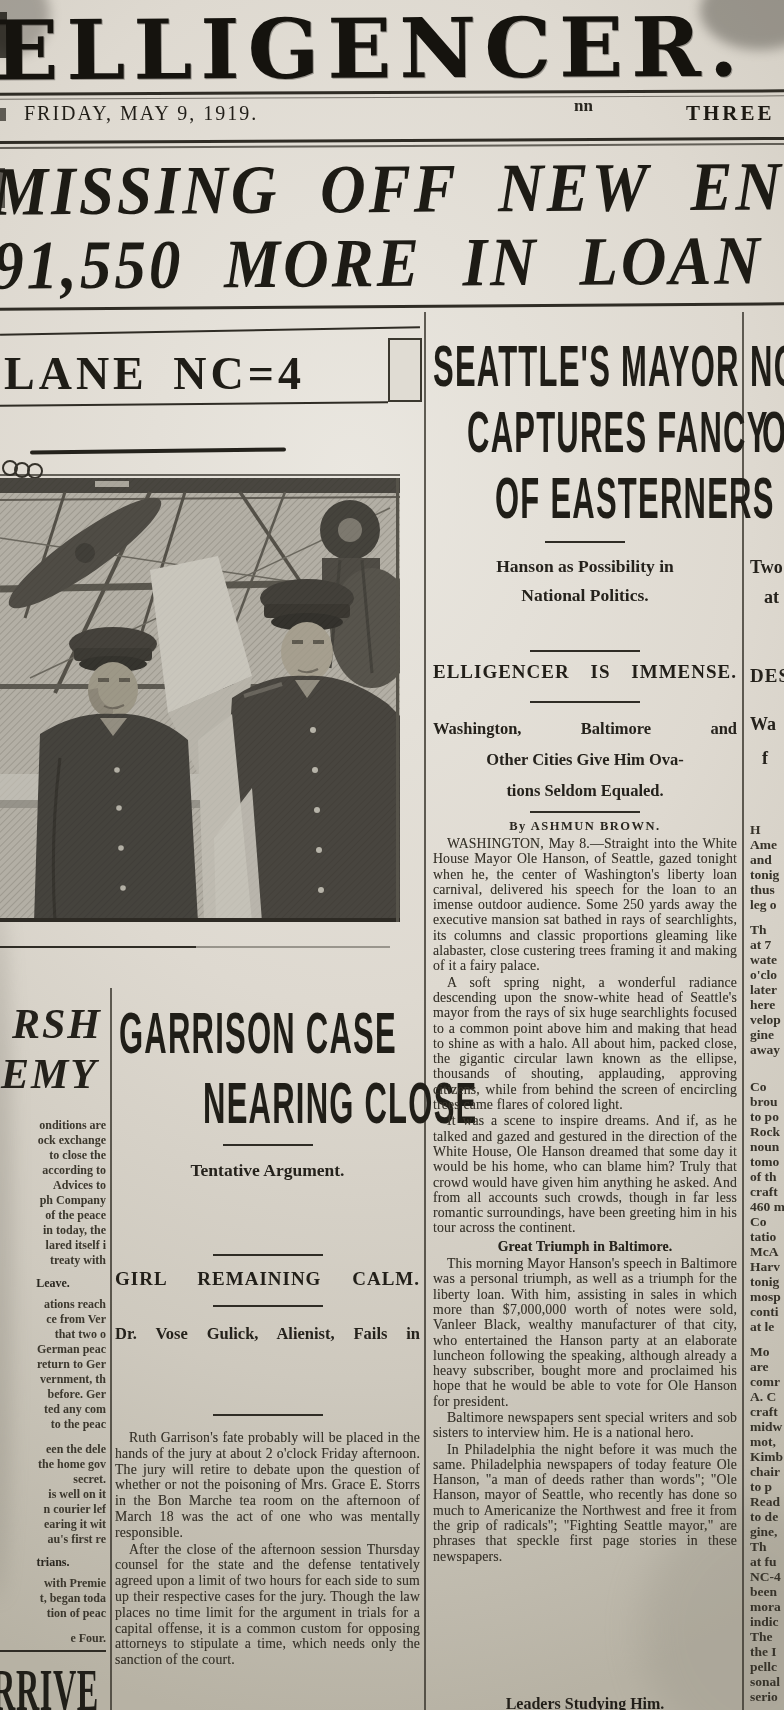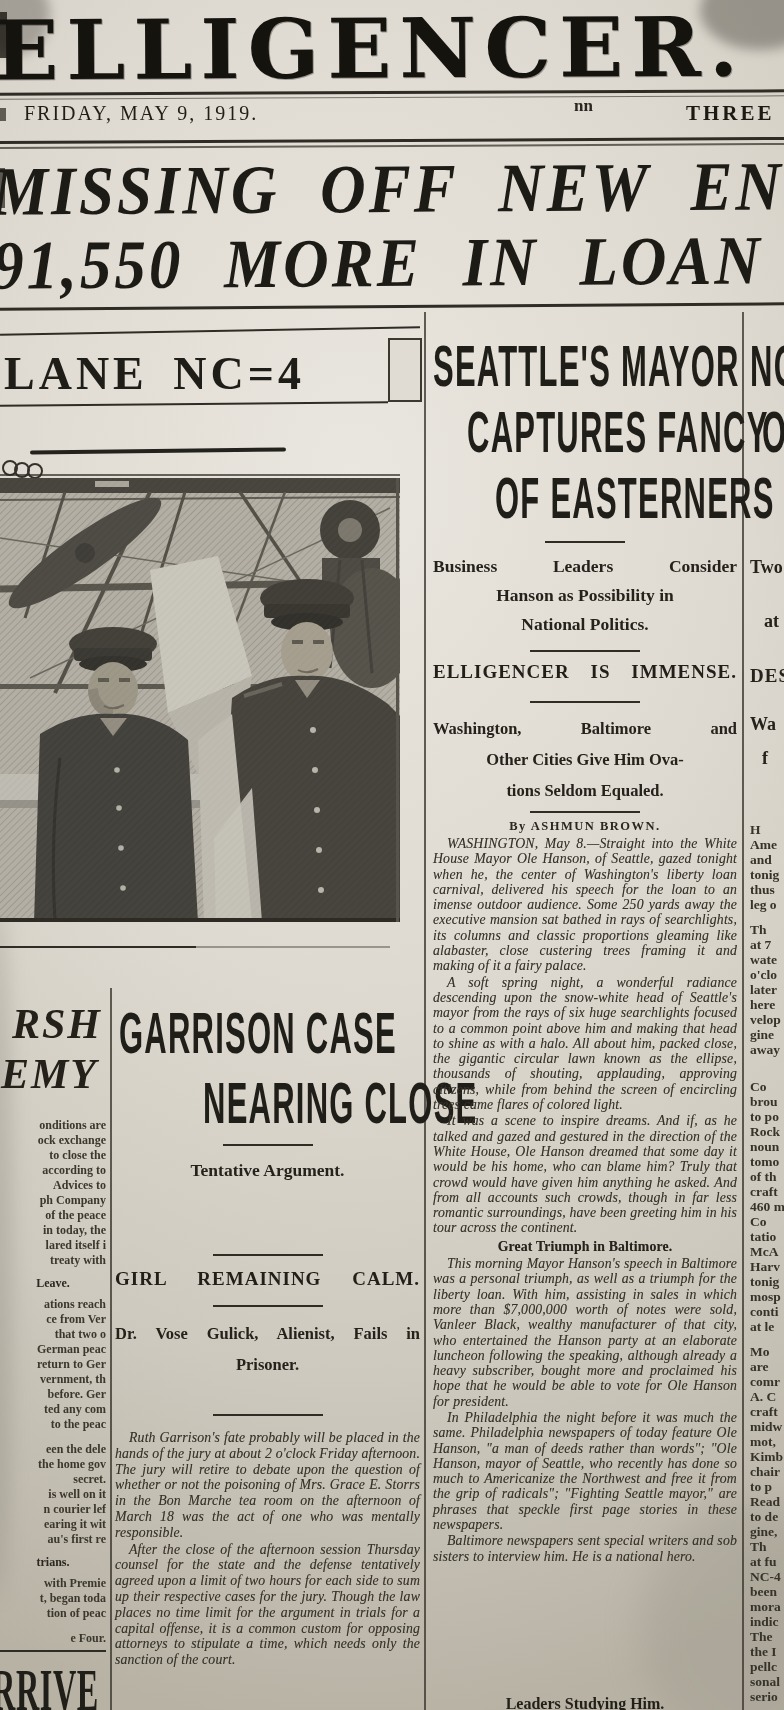--- a/index.html
+++ b/index.html
@@ -51,21 +51,21 @@
   .deck{position:absolute;width:100%;text-align:center;font-weight:bold;color:#25221c;}
   .deck .deck-line{font-size:17.5px;line-height:29px;}
   .deck2 .deck-line{font-size:16.5px;line-height:31px;font-weight:bold;}
   .spread{text-align:justify;text-align-last:justify;-moz-text-align-last:justify;}
   .crosshead{position:absolute;width:100%;font-weight:bold;font-size:19px;letter-spacing:1px;color:#221f19;
     text-align:justify;text-align-last:justify;}
   .byline{position:absolute;width:100%;text-align:center;font-weight:bold;font-size:12.5px;letter-spacing:1.5px;color:#2a2720;}
 
   .bodytext{position:absolute;width:100%;font-size:13.8px;line-height:15.3px;letter-spacing:.15px;
     text-align:justify;color:#37332a;text-shadow:0 0 .5px #37332a66;}
-  .bodytext .para{text-indent:14px;margin:0 0 1px 0;font-style:italic;}
+  .bodytext .para{text-indent:14px;margin:0 0 1px 0;}
   .gar-body .para{line-height:15.8px;}
   .body-sub{text-align:center;font-weight:bold;text-indent:0;margin:3px 0 2px 0;color:#26231c;}
   .footer-sub{position:absolute;left:433px;top:1695px;width:304px;text-align:center;font-weight:bold;font-size:16px;color:#221f19;}
 
   
   .ital-head{font-family:"Liberation Serif",serif;font-style:italic;font-weight:bold;font-size:42px;
     color:#24211b;text-align:right;letter-spacing:2px;}
   .frags{position:absolute;width:100%;font-size:12px;line-height:15px;font-weight:bold;color:#3b372d;text-align:right;}
   .frags div{white-space:nowrap;overflow:hidden;}
   .frag-sub{text-align:center !important;margin:8px 0 6px 0;color:#2a2720;}
@@ -249,66 +249,64 @@
     <div class="cond h-line" style="left:88px;top:70px;">NEARING CLOSE</div>
     <div class="srule" style="left:108px;top:144px;width:90px;"></div>
     <div class="deck" style="top:156px;">
         <div class="deck-line">Tentative Argument.</div>
       </div>
     <div class="srule" style="left:98px;top:254px;width:110px;"></div>
     <div class="crosshead" style="top:268px;">GIRL REMAINING CALM.</div>
     <div class="srule" style="left:98px;top:305px;width:110px;"></div>
     <div class="deck deck2" style="top:318px;">
         <div class="deck-line spread">Dr. Vose Gulick, Alienist, Fails in</div>
-        <div class="deck-line">Prisoner.</div>
       </div>
     <div class="srule" style="left:98px;top:414px;width:110px;"></div>
     <div class="bodytext gar-body" style="top:430px;">
         <div class="para">Ruth Garrison's fate probably will be placed in the hands of the jury at about 2 o'clock Friday afternoon. The jury will retire to debate upon the question of whether or not the poisoning of Mrs. Grace E. Storrs in the Bon Marche tea room on the afternoon of March 18 was the act of one who was mentally responsible.</div>
         <div class="para">After the close of the afternoon session Thursday counsel for the state and the defense tentatively agreed upon a limit of two hours for each side to sum up their respective cases for the jury. Though the law places no time limit for the argument in trials for a capital offense, it is a common custom for opposing attorneys to stipulate a time, which needs only the sanction of the court.</div>
       </div>
   </div>
 
   <div class="colB">
     <div class="cond h-line" style="left:0;top:28px;">SEATTLE'S MAYOR</div>
     <div class="cond h-line" style="left:34px;top:94px;">CAPTURES FANCY</div>
     <div class="cond h-line" style="left:62px;top:160px;">OF EASTERNERS</div>
     <div class="srule" style="left:112px;top:236px;width:80px;"></div>
     <div class="deck" style="top:247px;">
-        <div class="deck-line spread">Business Leaders Consider</div>
         <div class="deck-line">Hanson as Possibility in</div>
         <div class="deck-line">National Politics.</div>
       </div>
     <div class="srule" style="left:97px;top:345px;width:110px;"></div>
     <div class="crosshead" style="top:356px;">ELLIGENCER IS IMMENSE.</div>
     <div class="srule" style="left:97px;top:396px;width:110px;"></div>
     <div class="deck deck2" style="top:408px;">
         <div class="deck-line spread">Washington, Baltimore and</div>
         <div class="deck-line">Other Cities Give Him Ova-</div>
         <div class="deck-line">tions Seldom Equaled.</div>
       </div>
     <div class="srule" style="left:97px;top:506px;width:110px;"></div>
     <div class="byline" style="top:514px;">By ASHMUN BROWN.</div>
     <div class="bodytext" style="top:531px;">
         <div class="para">WASHINGTON, May 8.—Straight into the White House Mayor Ole Hanson, of Seattle, gazed tonight when he, the center of Washington's liberty loan carnival, delivered his speech for the loan to an imense outdoor audience. Some 250 yards away the executive mansion sat bathed in rays of searchlights, its columns and classic proportions gleaming like alabaster, close custering trees framing it and making of it a fairy palace.</div>
         <div class="para">A soft spring night, a wonderful radiance descending upon the snow-white head of Seattle's mayor from the rays of six huge searchlights focused to a common point above him and making that head to shine as with a halo. All about him, packed close, the gigantic circular lawn known as the ellipse, thousands of shouting, applauding, approving citizens, while from behind the screen of encircling trees came flares of colored light.</div>
         <div class="para">It was a scene to inspire dreams. And if, as he talked and gazed and gestured in the direction of the White House, Ole Hanson dreamed that some day it would be his home, who can blame him? Truly that crowd would have given him anything he asked. And from all accounts such crowds, though in far less romantic surroundings, have been greeting him in his tour across the continent.</div>
         <div class="body-sub">Great Triumph in Baltimore.</div>
         <div class="para">This morning Mayor Hanson's speech in Baltimore was a personal triumph, as well as a triumph for the liberty loan. With him, assisting in sales in which more than $7,000,000 worth of notes were sold, Vanleer Black, wealthy manufacturer of that city, who entertained the Hanson party at an elaborate luncheon following the speaking, although already a heavy subscriber, bought more and proclaimed his hope that he would be able to vote for Ole Hanson for president.</div>
+        <div class="para">Baltimore newspapers sent special writers and sob sisters to interview him. He is a national hero.</div>
         <div class="para">In Philadelphia the night before it was much the same. Philadelphia newspapers of today feature Ole Hanson, "a man of deeds rather than words"; "Ole Hanson, mayor of Seattle, who recently has done so much to Americanize the Northwest and free it from the grip of radicals"; "Fighting Seattle mayor," are phrases that speckle first page stories in these newspapers.</div>
-        <div class="para">Baltimore newspapers sent special writers and sob sisters to interview him. He is a national hero.</div>
       </div>
   </div>
   <div class="footer-sub">Leaders Studying Him.</div>
 
   <div class="colC">
     <div class="cond h-line" style="left:0;top:28px;">NC</div>
     <div class="cond h-line" style="left:12px;top:94px;">O</div>
     <div class="rdeck" style="left:0;top:247px;">Two</div>
-    <div class="rdeck" style="left:14px;top:277px;margin-top:24px;">at</div>
+    <div class="rdeck" style="left:14px;top:277px;">at</div>
     <div class="rdeck" style="left:0;top:356px;font-size:19px;letter-spacing:1px;">DES</div>
     <div class="rdeck" style="left:0;top:404px;">Wa</div>
     <div class="rdeck" style="left:12px;top:438px;">f</div>
     <div class="rfrags" style="top:517px;left:0;">
         <div class="frag-line">H</div>
         <div class="frag-line">Ame</div>
         <div class="frag-line">and</div>
         <div class="frag-line">tonig</div>
         <div class="frag-line">thus</div>
         <div class="frag-line">leg o</div>

